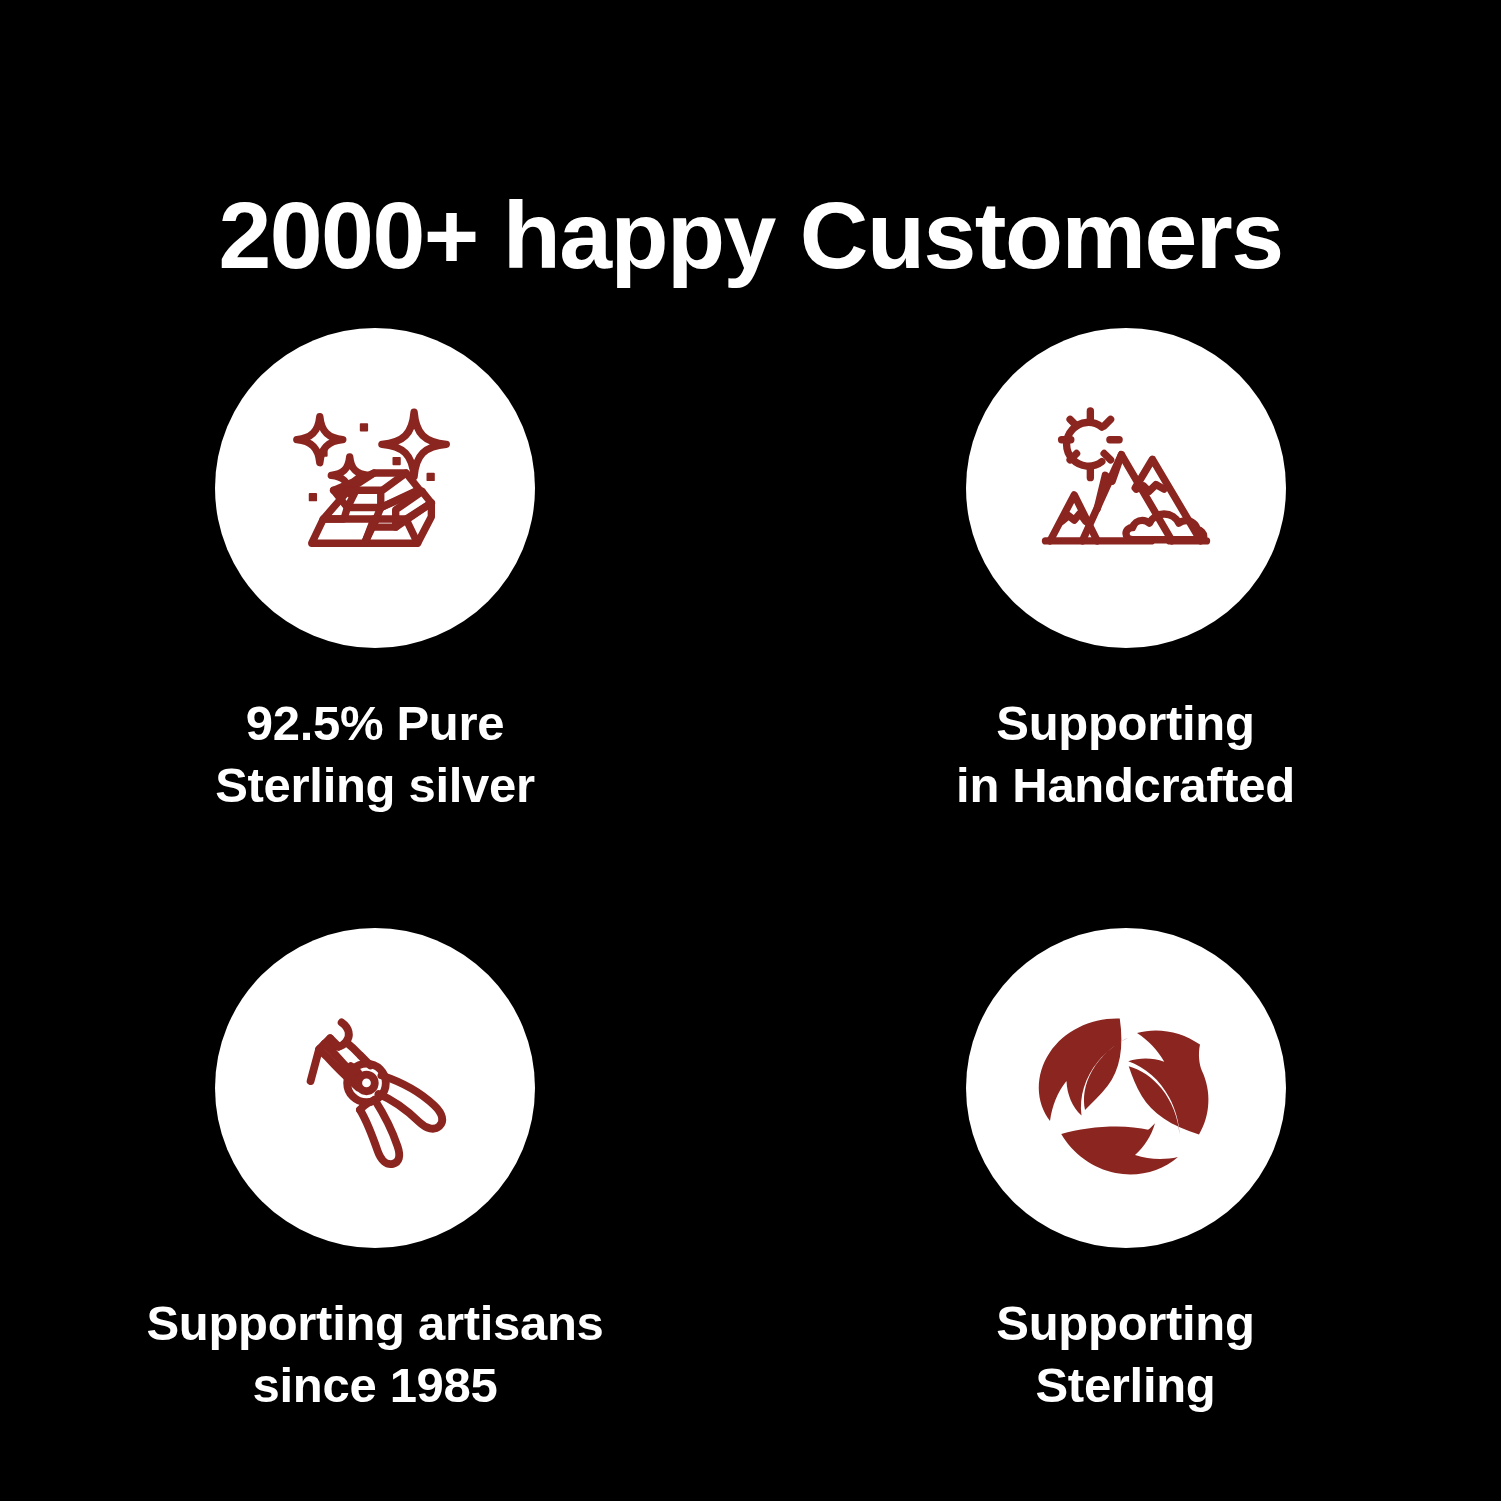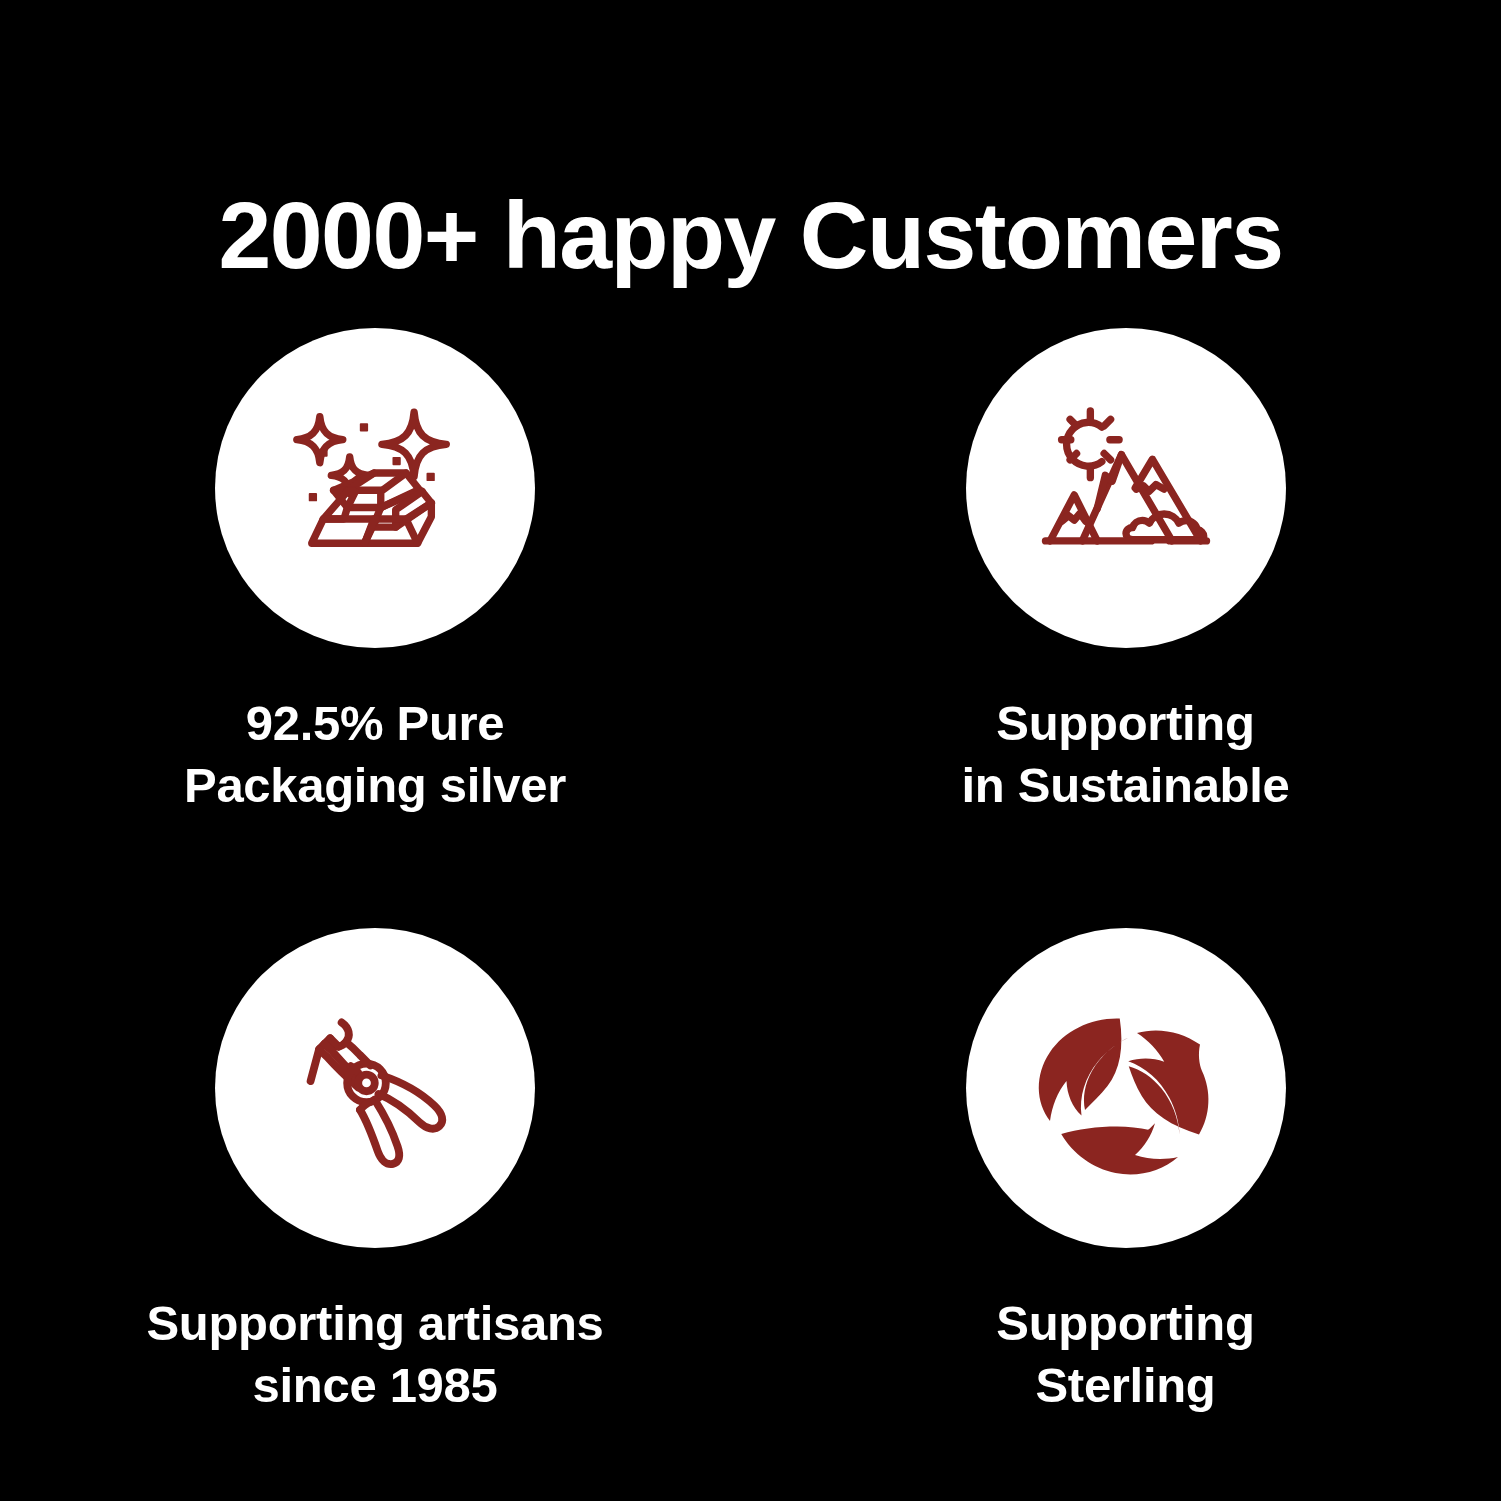--- a/index.html
+++ b/index.html
@@ -116,21 +116,21 @@
 
             <path d="M49.5 63.5 H63.5 L68.5 74 H45.5 Z"></path>
             <path d="M63.5 63.5 L74.5 56.5"></path>
             <path d="M68.5 74 L74.5 62.5 L74.5 56.5"></path>
             <path d="M45.5 74 L49.5 64.5 L50.5 63.5"></path>
           </svg>
         </span>
       </div>
       <div class="caption">
         <span class="line">92.5% Pure</span>
-        <span class="line">Packaging silver</span>
+        <span class="line">Sterling silver</span>
       </div>
     </div>
 
     <div class="feature">
       <div class="badge">
         <span>
           <svg width="230" height="230" viewBox="0 0 100 100" fill="none" stroke="#8B2520" stroke-width="3.2" stroke-linecap="round" stroke-linejoin="round">
 
             <path d="M39.5 23.5 A9.5 9.5 0 1 0 39.5 38.5"></path>
 
@@ -157,21 +157,21 @@
 
             <path d="M53 72.5 C51.2 72.5 50 71.2 50 69.8 C50 68.3 51.3 67.1 52.9 67.2 C53.4 65.4 55.1 64.1 57.1 64.1 C58.3 64.1 59.4 64.6 60.2 65.3 C61.3 62.9 63.8 61.3 66.6 61.3 C69.4 61.3 71.9 62.9 73 65.3 C73.9 64.6 75 64.2 76.2 64.2 C78.6 64.2 80.6 65.9 81 68.1 C82.6 68.3 83.8 69.6 83.8 71 C83.8 72.4 82.6 72.5 81.3 72.5 Z"></path>
 
             <path d="M15 73 H61"></path>
             <path d="M69 73 H85"></path>
           </svg>
         </span>
       </div>
       <div class="caption">
         <span class="line">Supporting</span>
-        <span class="line">in Sustainable</span>
+        <span class="line">in Handcrafted</span>
       </div>
     </div>
 
     <div class="feature">
       <div class="badge">
         <span>
           <svg width="230" height="230" viewBox="0 0 100 100" fill="none" stroke="#8B2520" stroke-width="3.4" stroke-linecap="round" stroke-linejoin="round">
 
             <path d="M35.5 21.5 C38.8 23.8 39.6 27.4 37.4 30 C35.4 32.4 32.4 32.3 31.2 30.9"></path>
 

